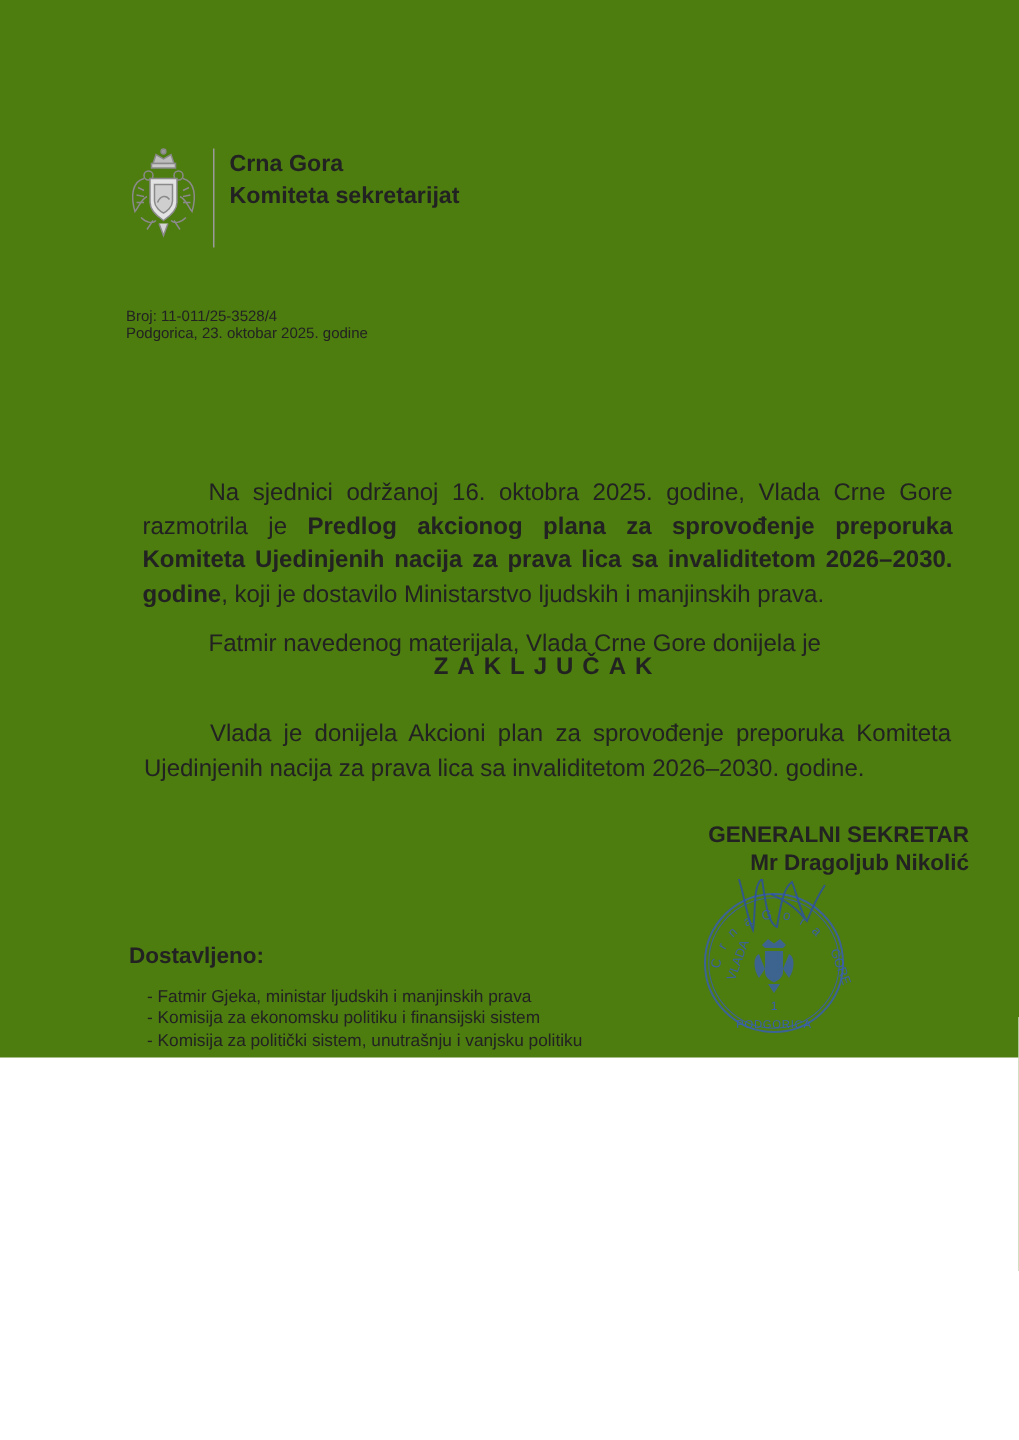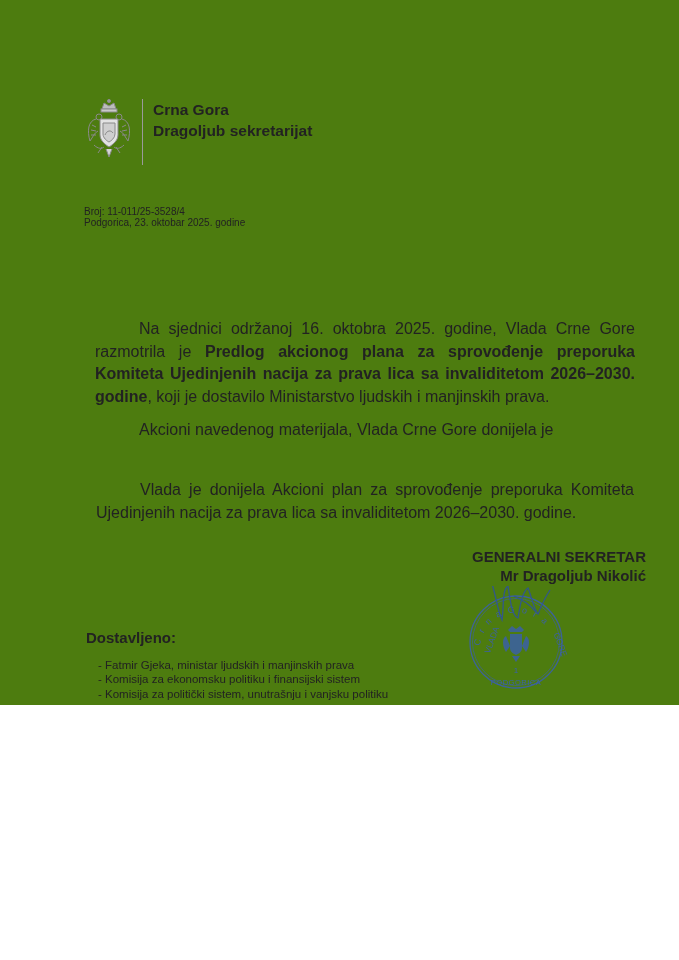--- a/index.html
+++ b/index.html
@@ -167,34 +167,35 @@
         <path d="M21 38 C23 33 27 33 29 36"></path>
 
         <path d="M18 50 L14 56 M32 50 L36 56"></path>
         <path d="M22 52 L25 60 L28 52" fill="#d4d4d4"></path>
         <path d="M10 48 C14 52 18 52 20 50 M40 48 C36 52 32 52 30 50"></path>
       </g>
     </svg>
     <div class="header-divider"></div>
     <div class="header-lines">
       <span>Crna Gora</span>
-      <span>Dragoljub sekretarijat</span>
+      <span>Komiteta sekretarijat</span>
     </div>
   </div>
 
   <div class="ref-line">
     <span>Broj: 11-011/25-3528/4</span>
     <span>Podgorica, 23. oktobar 2025. godine</span>
   </div>
 
   <div class="body-text">
     <p class="indent"><span>Na sjednici održanoj 16. oktobra 2025. godine, Vlada Crne Gore razmotrila je </span><span class="bold">Predlog akcionog plana za sprovođenje preporuka Komiteta Ujedinjenih nacija za prava lica sa invaliditetom 2026–2030. godine</span><span>, koji je dostavilo Ministarstvo ljudskih i manjinskih prava.</span></p>
-    <p class="indent">Akcioni navedenog materijala, Vlada Crne Gore donijela je</p>
-  </div>
-
+    <p class="indent">Fatmir navedenog materijala, Vlada Crne Gore donijela je</p>
+  </div>
+
+  <div class="conclusion-title">ZAKLJUČAK</div>
   <div class="conclusion-text">
     <p class="indent">Vlada je donijela Akcioni plan za sprovođenje preporuka Komiteta Ujedinjenih nacija za prava lica sa invaliditetom 2026–2030. godine.</p>
   </div>
 
   <div class="signature">
     <div>GENERALNI SEKRETAR</div>
     <div>Mr Dragoljub Nikolić</div>
   </div>
 
   <svg class="stamp" viewBox="0 0 108 108">

